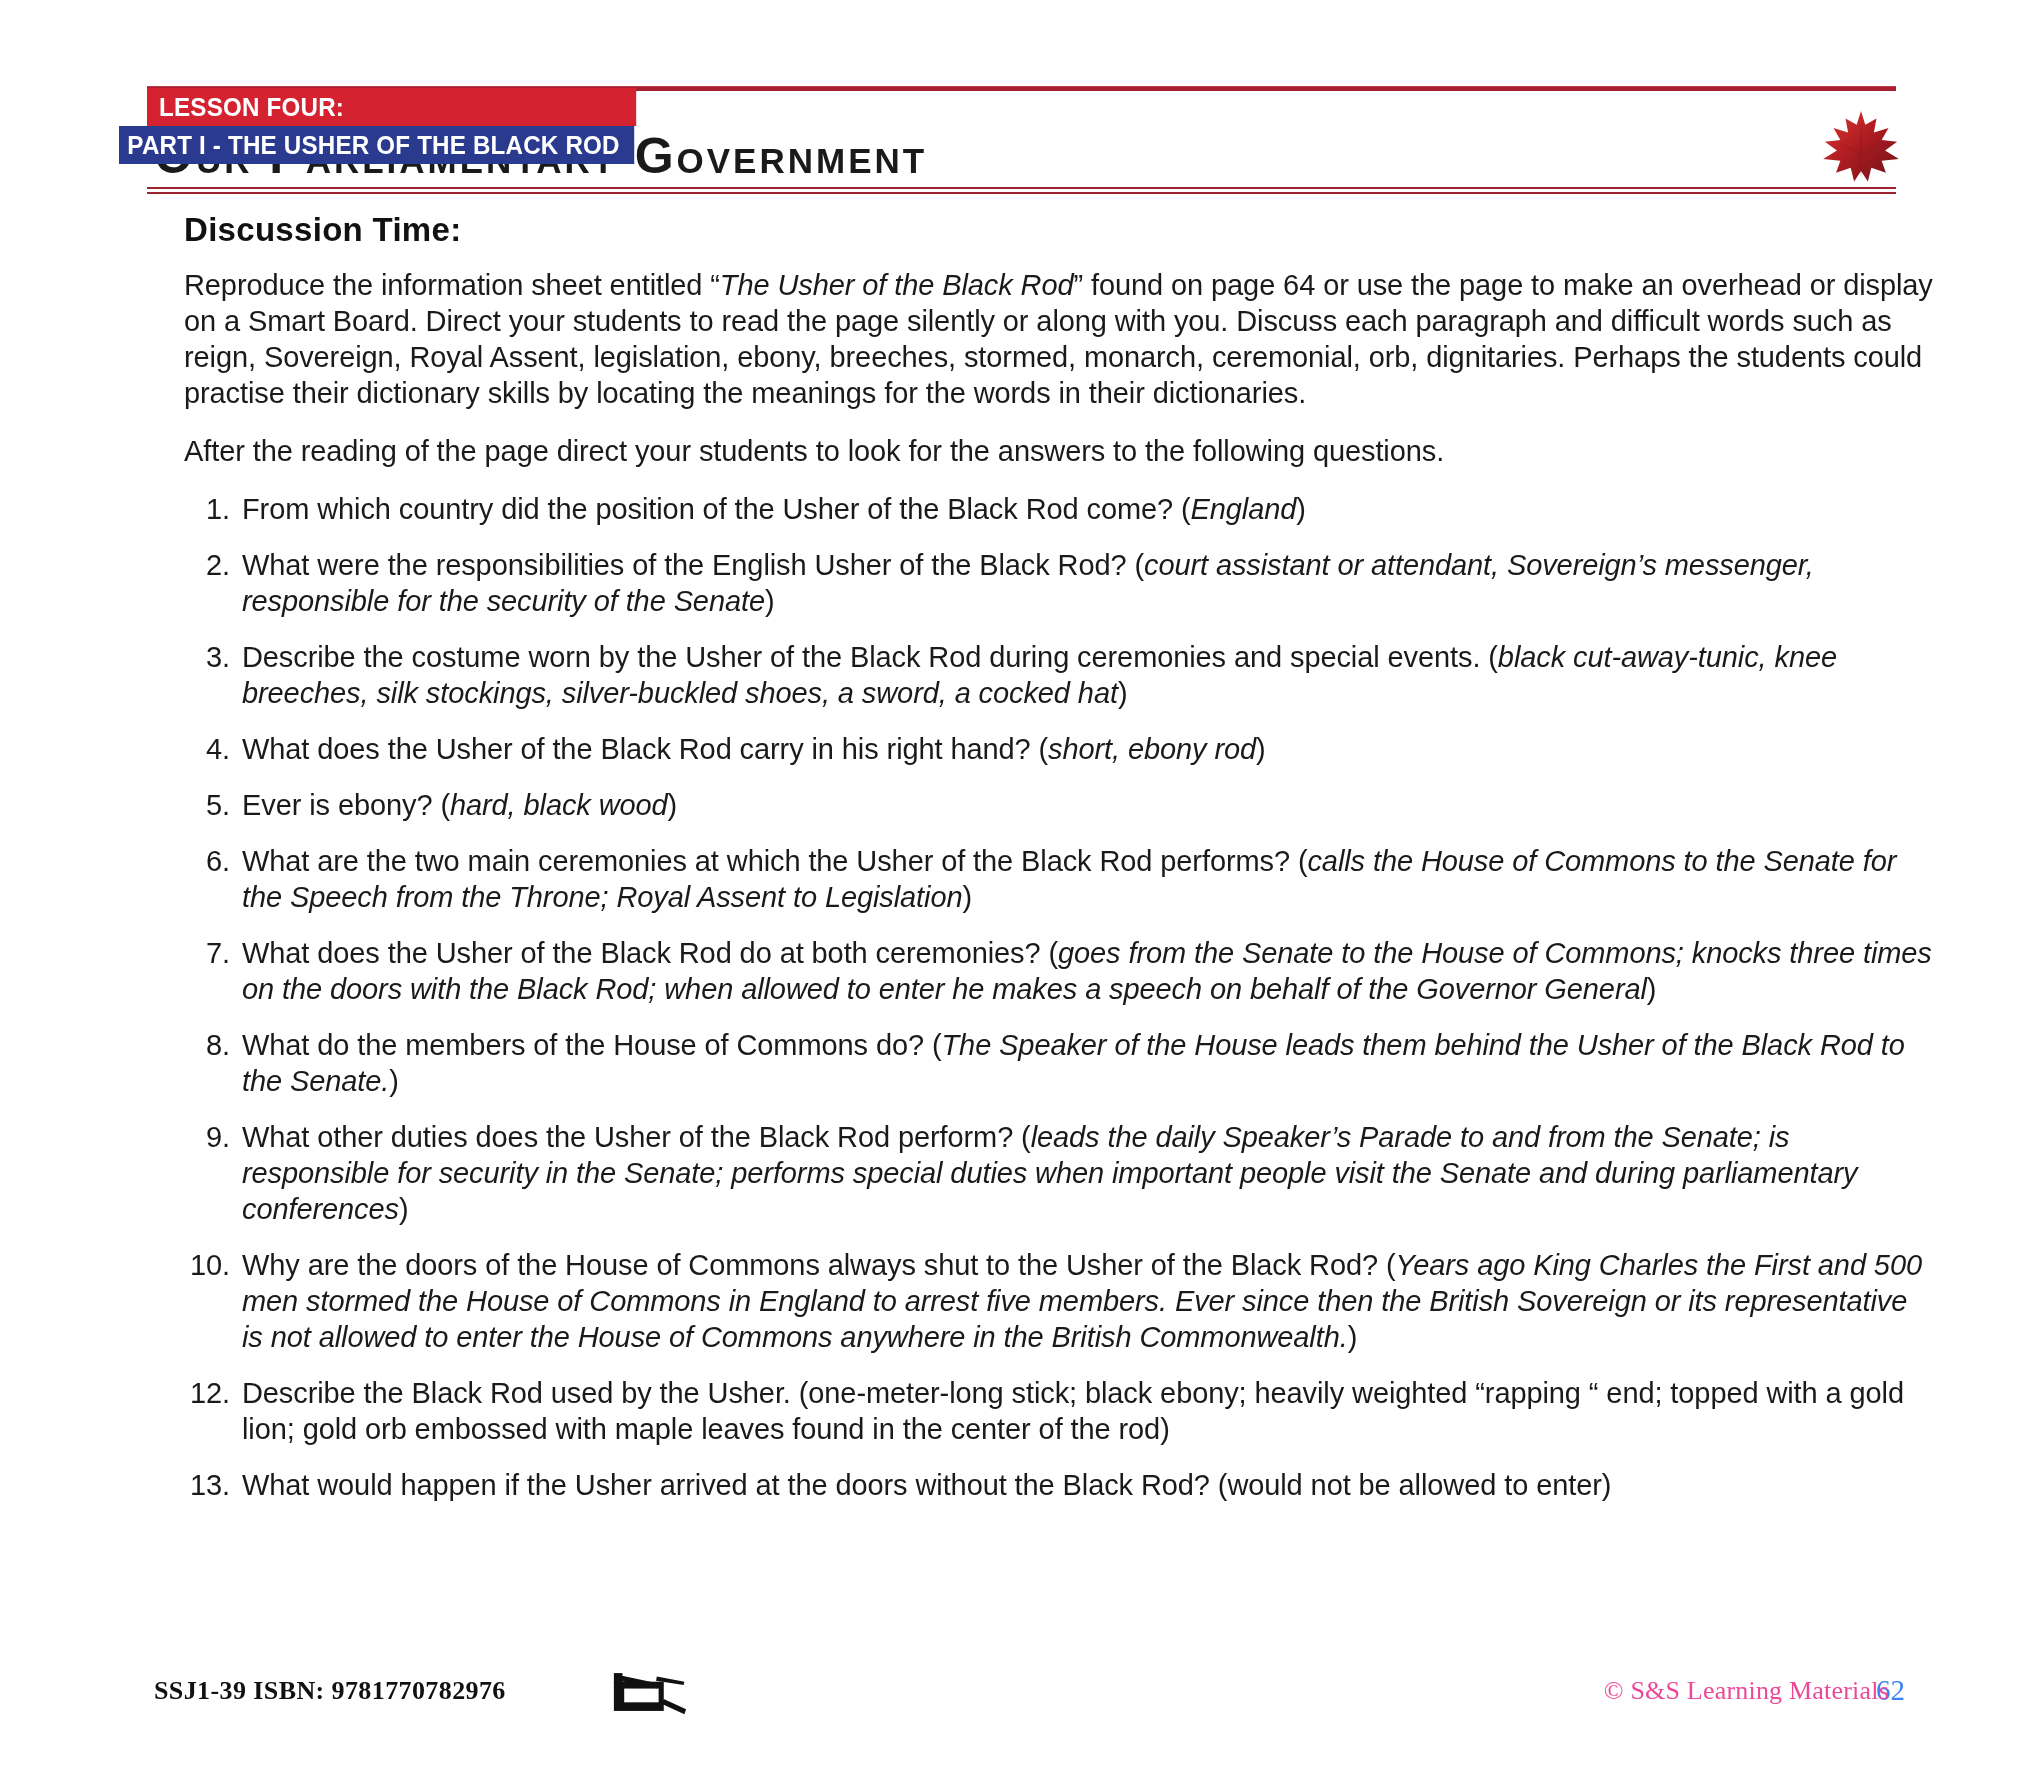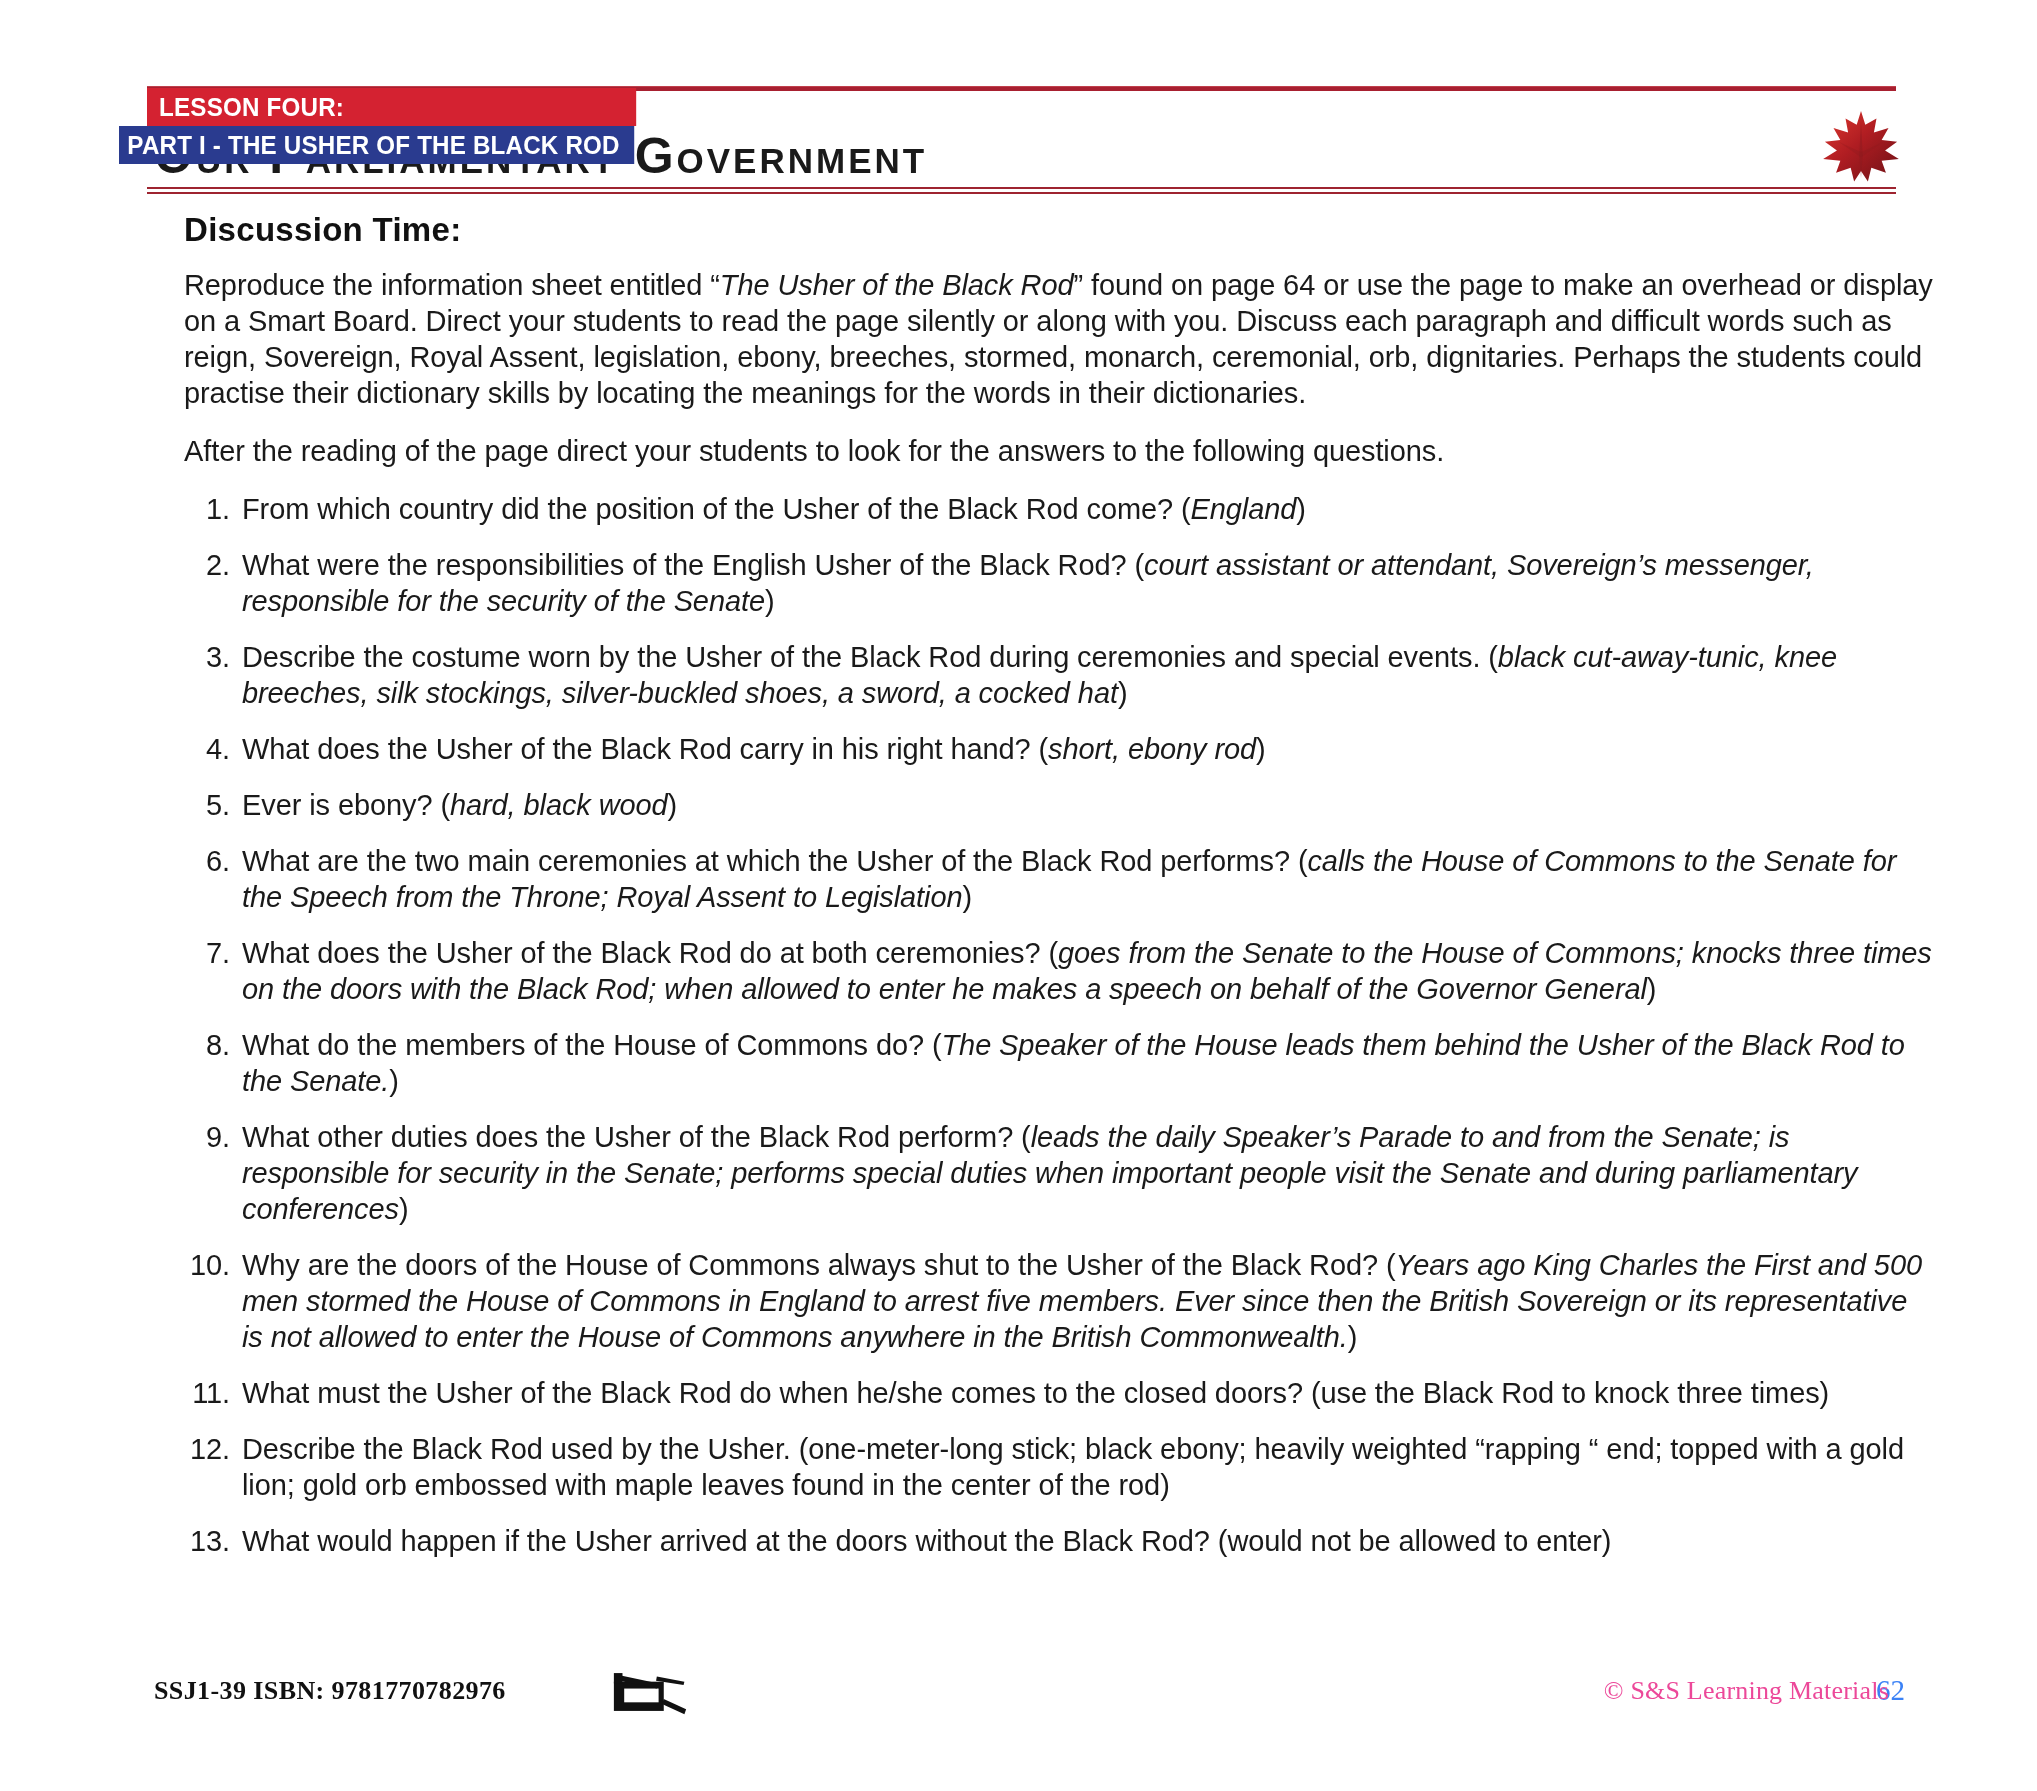--- a/index.html
+++ b/index.html
@@ -307,24 +307,20 @@
       <li class="qitem">
         <span class="qnum">9.</span>
         <span class="qtext"><span>What other duties does the Usher of the Black Rod perform?  (</span><i>leads the daily Speaker’s Parade to and from the Senate; is responsible for security in the Senate; performs special duties when important people visit the Senate and during parliamentary conferences</i><span>)</span></span>
       </li>
 
       <li class="qitem">
         <span class="qnum wide">10.</span>
         <span class="qtext"><span>Why are the doors of the House of Commons always shut to the Usher of the Black Rod?  (</span><i>Years ago King Charles the First and 500 men stormed the House of Commons in England to arrest five members. Ever since then the British Sovereign or its representative is not allowed to enter the House of Commons anywhere in the British Commonwealth.</i><span>)</span></span>
       </li>
 
-      <li class="qitem">
-        <span class="qnum wide">11.</span>
-        <span class="qtext">What must the Usher of the Black Rod do when he/she comes to the closed doors? (use the Black Rod to knock three times)</span>
-      </li>
 
       <li class="qitem">
         <span class="qnum wide">12.</span>
         <span class="qtext">Describe the Black Rod used by the Usher. (one-meter-long stick; black ebony; heavily weighted “rapping “ end; topped with a gold lion; gold orb embossed with maple leaves found in the center of the rod)</span>
       </li>
 
       <li class="qitem">
         <span class="qnum wide">13.</span>
         <span class="qtext">What would happen if the Usher arrived at the doors without the Black Rod? (would not be allowed to enter)</span>
       </li>

